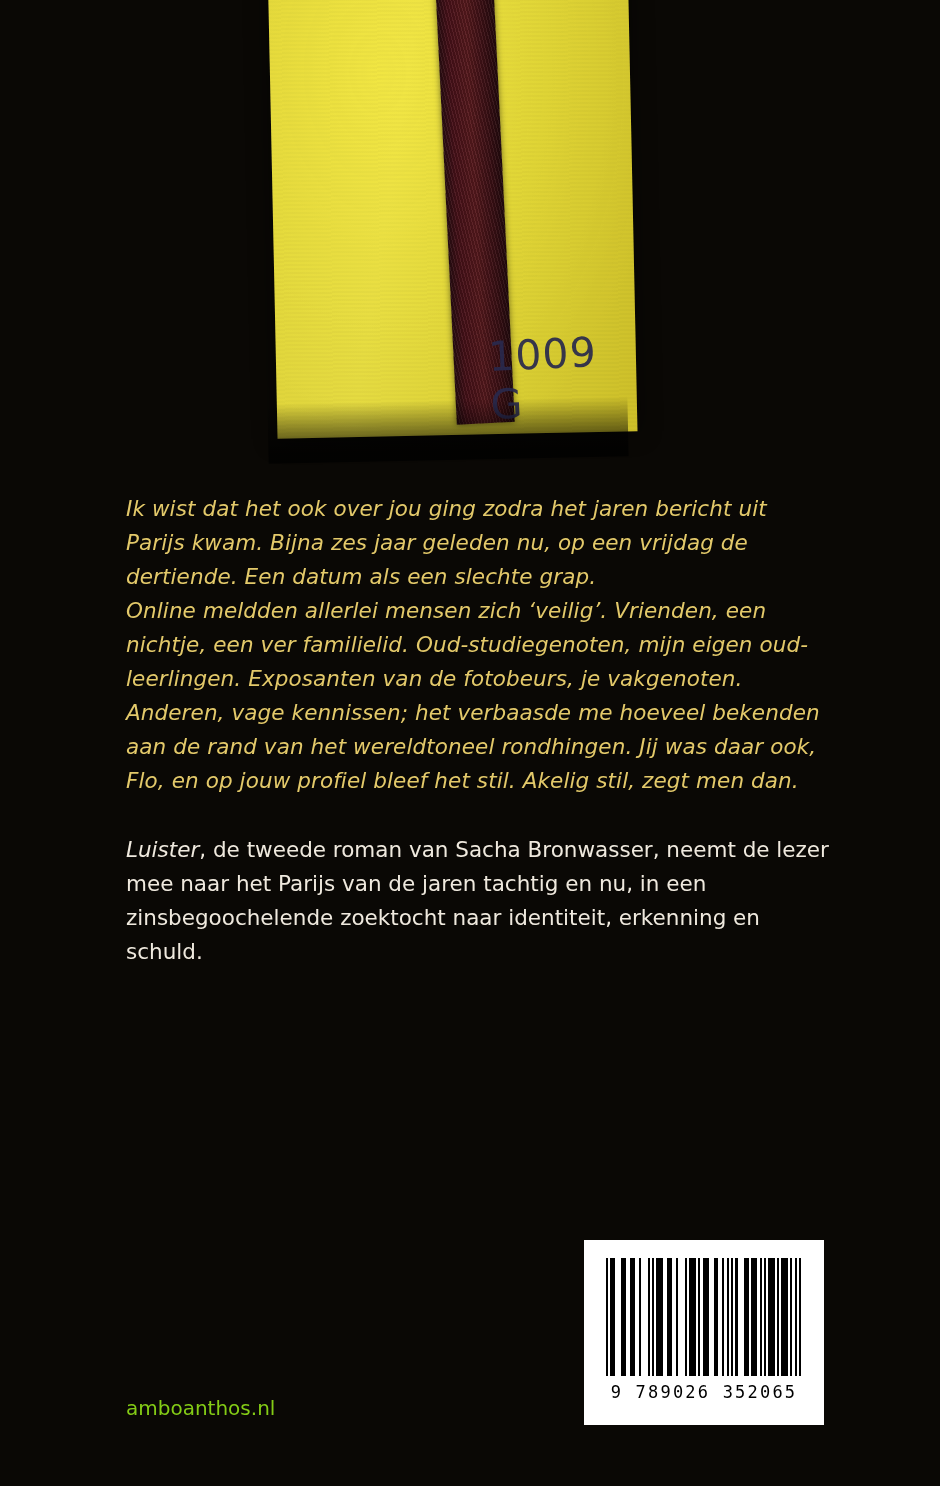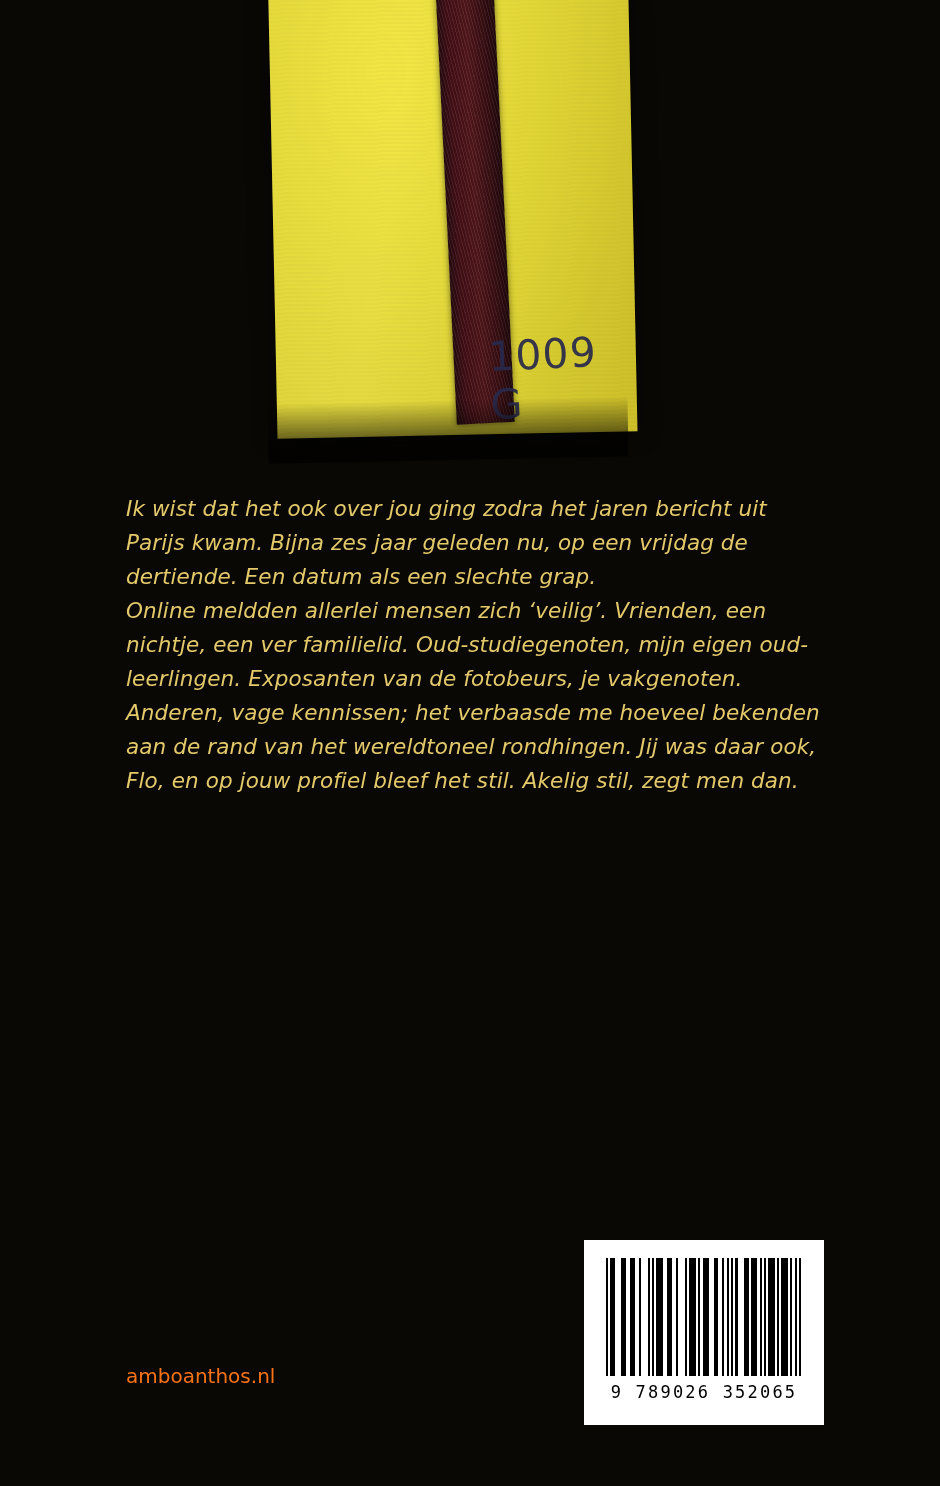--- a/index.html
+++ b/index.html
@@ -101,21 +101,21 @@
 
   
   .links {
     position:absolute;
     left:126px; top:1360px;
     color:#f2ece1;
     font-family:"DejaVu Sans", sans-serif;
     font-size:20px;
     line-height:32px;
   }
-  .links a { color:#f97316; text-decoration:none; display:block; }
+  .links a { color:#84cc16; text-decoration:none; display:block;margin-top:32px; }
 
   
   .barcode-box {
     position:absolute;
     left:584px; top:1240px;
     width:240px; height:185px;
     background:#ffffff;
     display:flex;
     flex-direction:column;
     align-items:center;
@@ -153,20 +153,23 @@
       <div class="card-number">1009 G</div>
     </div>
     <div class="card-edge-shadow"></div>
   </div>
 
   <div class="blurb">
     <div class="quote">
       <p>Ik wist dat het ook over jou ging zodra het jaren bericht uit Parijs kwam. Bijna zes jaar geleden nu, op een vrijdag de dertiende. Een datum als een slechte grap.</p>
       <p>Online meldden allerlei mensen zich ‘veilig’. Vrienden, een nichtje, een ver familielid. Oud-studiegenoten, mijn eigen oud-leerlingen. Exposanten van de fotobeurs, je vakgenoten. Anderen, vage kennissen; het verbaasde me hoeveel bekenden aan de rand van het wereldtoneel rondhingen. Jij was daar ook, Flo, en op jouw profiel bleef het stil. Akelig stil, zegt men dan.</p>
     </div>
+    <div class="desc">
+      <span class="title-italic">Luister</span><span>, de tweede roman van Sacha Bronwasser, neemt de lezer mee naar het Parijs van de jaren tachtig en nu, in een zinsbegoochelende zoektocht naar identiteit, erkenning en schuld.</span>
+    </div>
   </div>
 
   <div class="links">
     <a href="#">amboanthos.nl</a>
   </div>
 
   <div class="barcode-box">
     <div class="bars">
         <i style="width: 1.1236%; background: rgb(0, 0, 0);"></i>
         <i style="width: 1.1236%; background: rgb(255, 255, 255);"></i>

